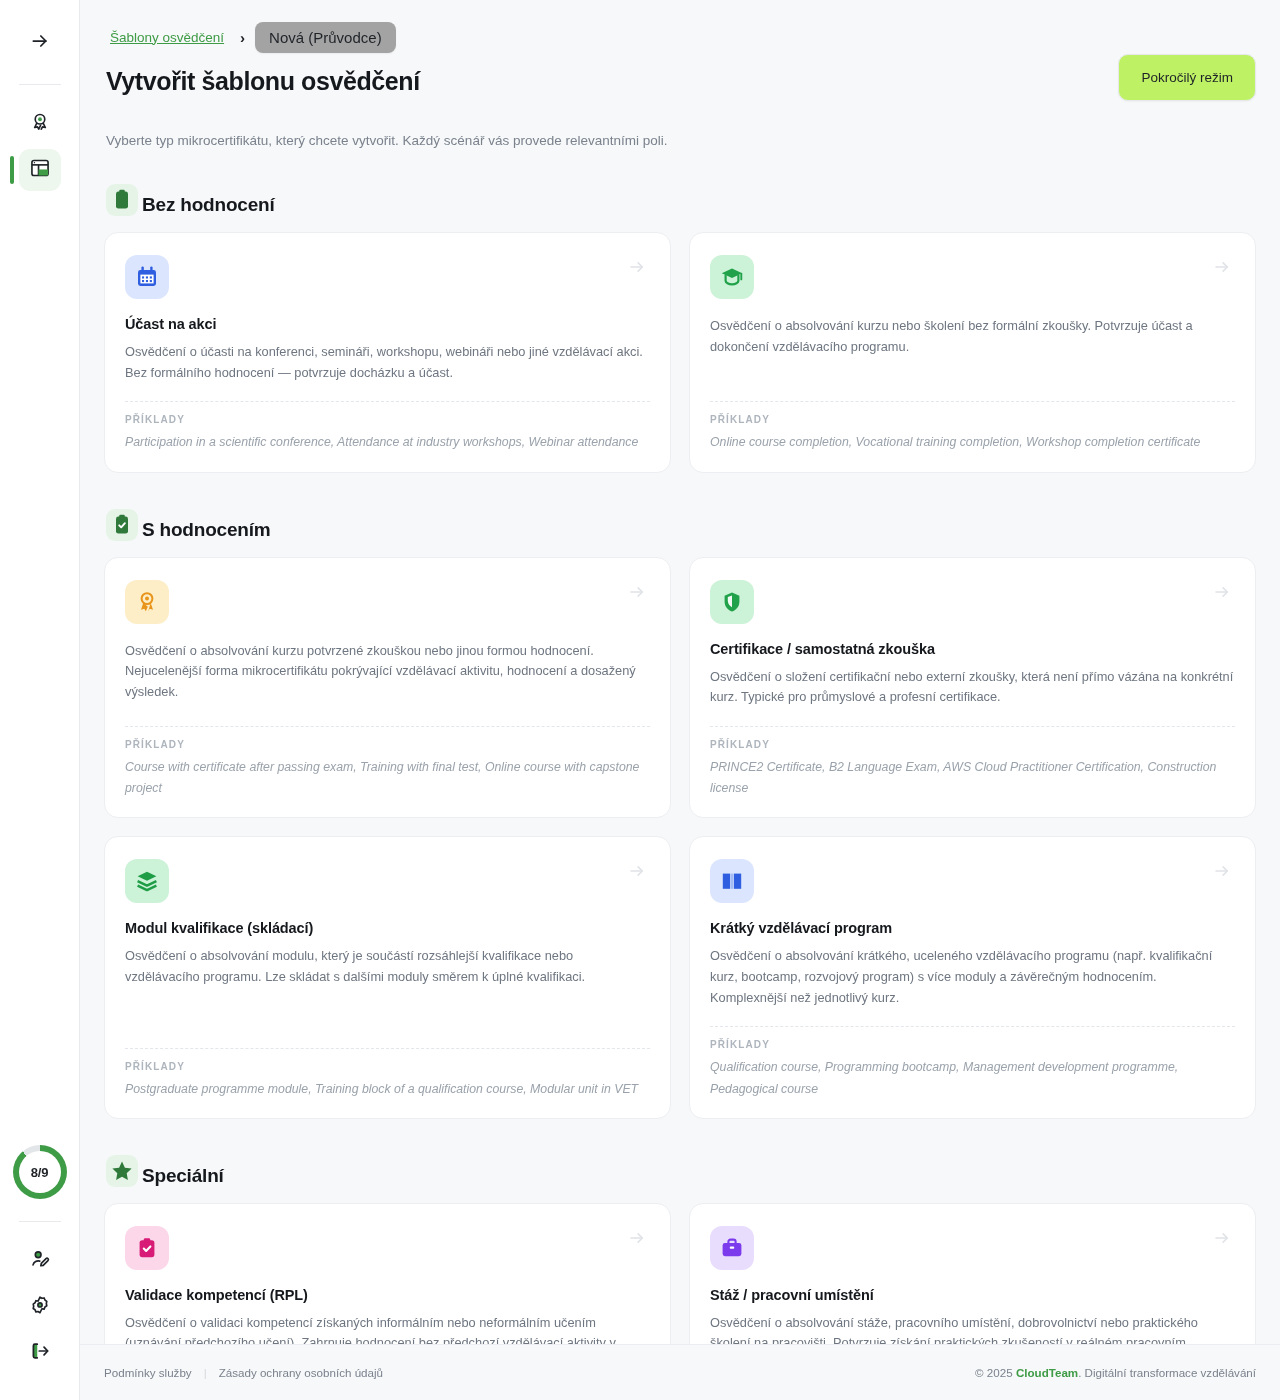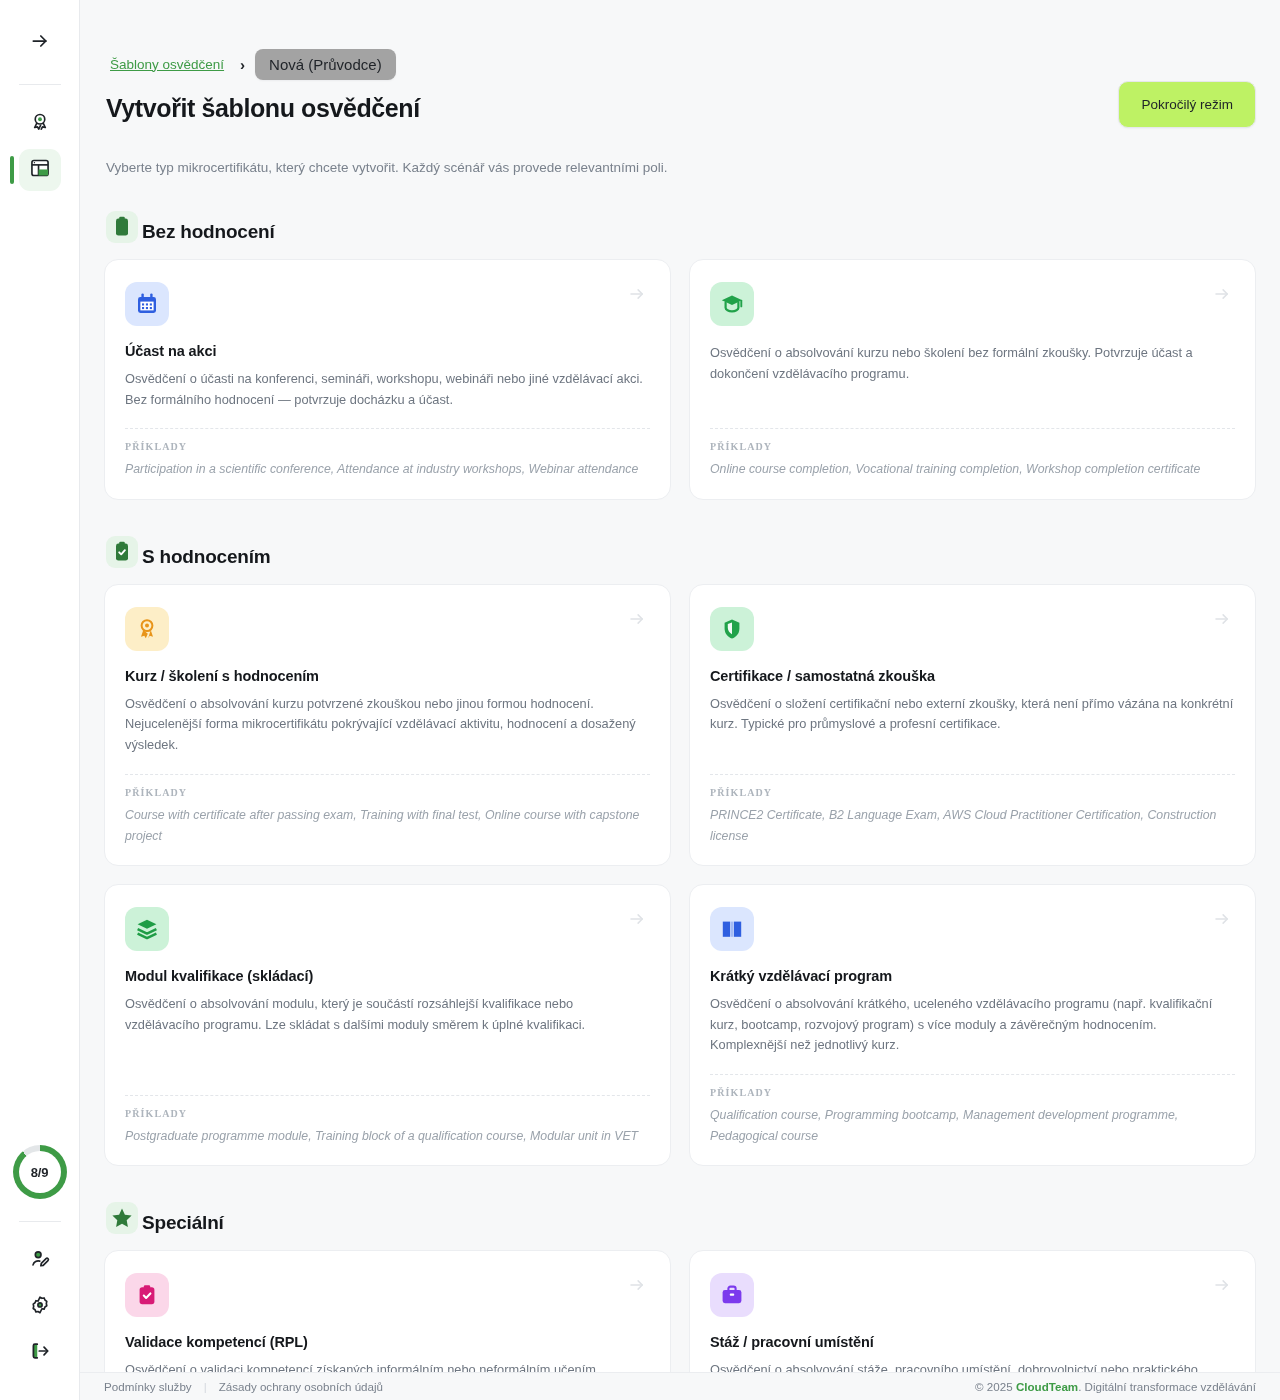--- a/index.html
+++ b/index.html
@@ -74,21 +74,20 @@
     letter-spacing: -0.2px;
   }
 
   
   .main {
     flex: 1 1 auto;
     display: flex;
     flex-direction: column;
     overflow: hidden;
     position: relative;
-    margin-top: 27px;
   }
   .content {
     flex: 1 1 auto;
     padding: 22px 24px 0 24px;
     overflow: hidden;
   }
 
   
   .breadcrumb {
     display: flex;
@@ -214,33 +213,32 @@
     border: 0;
     border-top: 1px dashed #e3e6ea;
     margin: 18px 0 12px 0;
   }
   .ex-label {
     font-size: 10px;
     letter-spacing: 1.1px;
     font-weight: 700;
     color: #aeb5bd;
     margin-bottom: 7px;
-    font-family: Liberation Serif, serif;
   }
   .ex-text {
     font-size: 12.3px;
     font-style: italic;
     color: #9aa2ab;
     line-height: 1.72;
   }
 
   
   .footer {
     flex: 0 0 auto;
-    height: 28px;
+    height: 56px;
     background: #f7f8f9;
     border-top: 1px solid #ebedf0;
     display: flex;
     align-items: center;
     justify-content: space-between;
     padding: 0 24px;
     font-size: 11.6px;
     color: #7a828d;
   }
   .footer-left { display: flex; align-items: center; gap: 12px; }
@@ -417,21 +415,20 @@
                   <polyline points="13.5 6.5 19 12 13.5 17.5"></polyline>
                 </svg></span>
               <span class="card-icon" style="background:#fdeec7">
                 <svg width="24" height="24" viewBox="0 0 24 24">
                   <circle cx="12" cy="8.6" r="5.4" fill="none" stroke="#e8941a" stroke-width="2"></circle>
                   <circle cx="12" cy="8.6" r="2" fill="#e8941a"></circle>
                   <path d="M8.3 13.1 6 19.8l3.3-1.1 1.5 2.6 2-4.6" fill="#e8941a"></path>
                   <path d="M15.7 13.1 18 19.8l-3.3-1.1-1.5 2.6" fill="#e8941a"></path>
                 </svg>
               </span>
-              <div class="card-title">Kurz / školení s hodnocením</div>
               <div class="card-desc">Osvědčení o absolvování kurzu potvrzené zkouškou nebo jinou formou hodnocení. Nejucelenější forma mikrocertifikátu pokrývající vzdělávací aktivitu, hodnocení a dosažený výsledek.</div>
               <hr class="card-sep">
          <div class="ex-label">PŘÍKLADY</div>
          <div class="ex-text">Course with certificate after passing exam, Training with final test, Online course with capstone project</div>
             </div>
             <div class="card">
               <span class="card-arrow"><svg width="18" height="18" viewBox="0 0 24 24" fill="none" stroke="currentColor" stroke-width="2" stroke-linecap="round" stroke-linejoin="round">
                   <line x1="4" y1="12" x2="19" y2="12"></line>
                   <polyline points="13.5 6.5 19 12 13.5 17.5"></polyline>
                 </svg></span>

